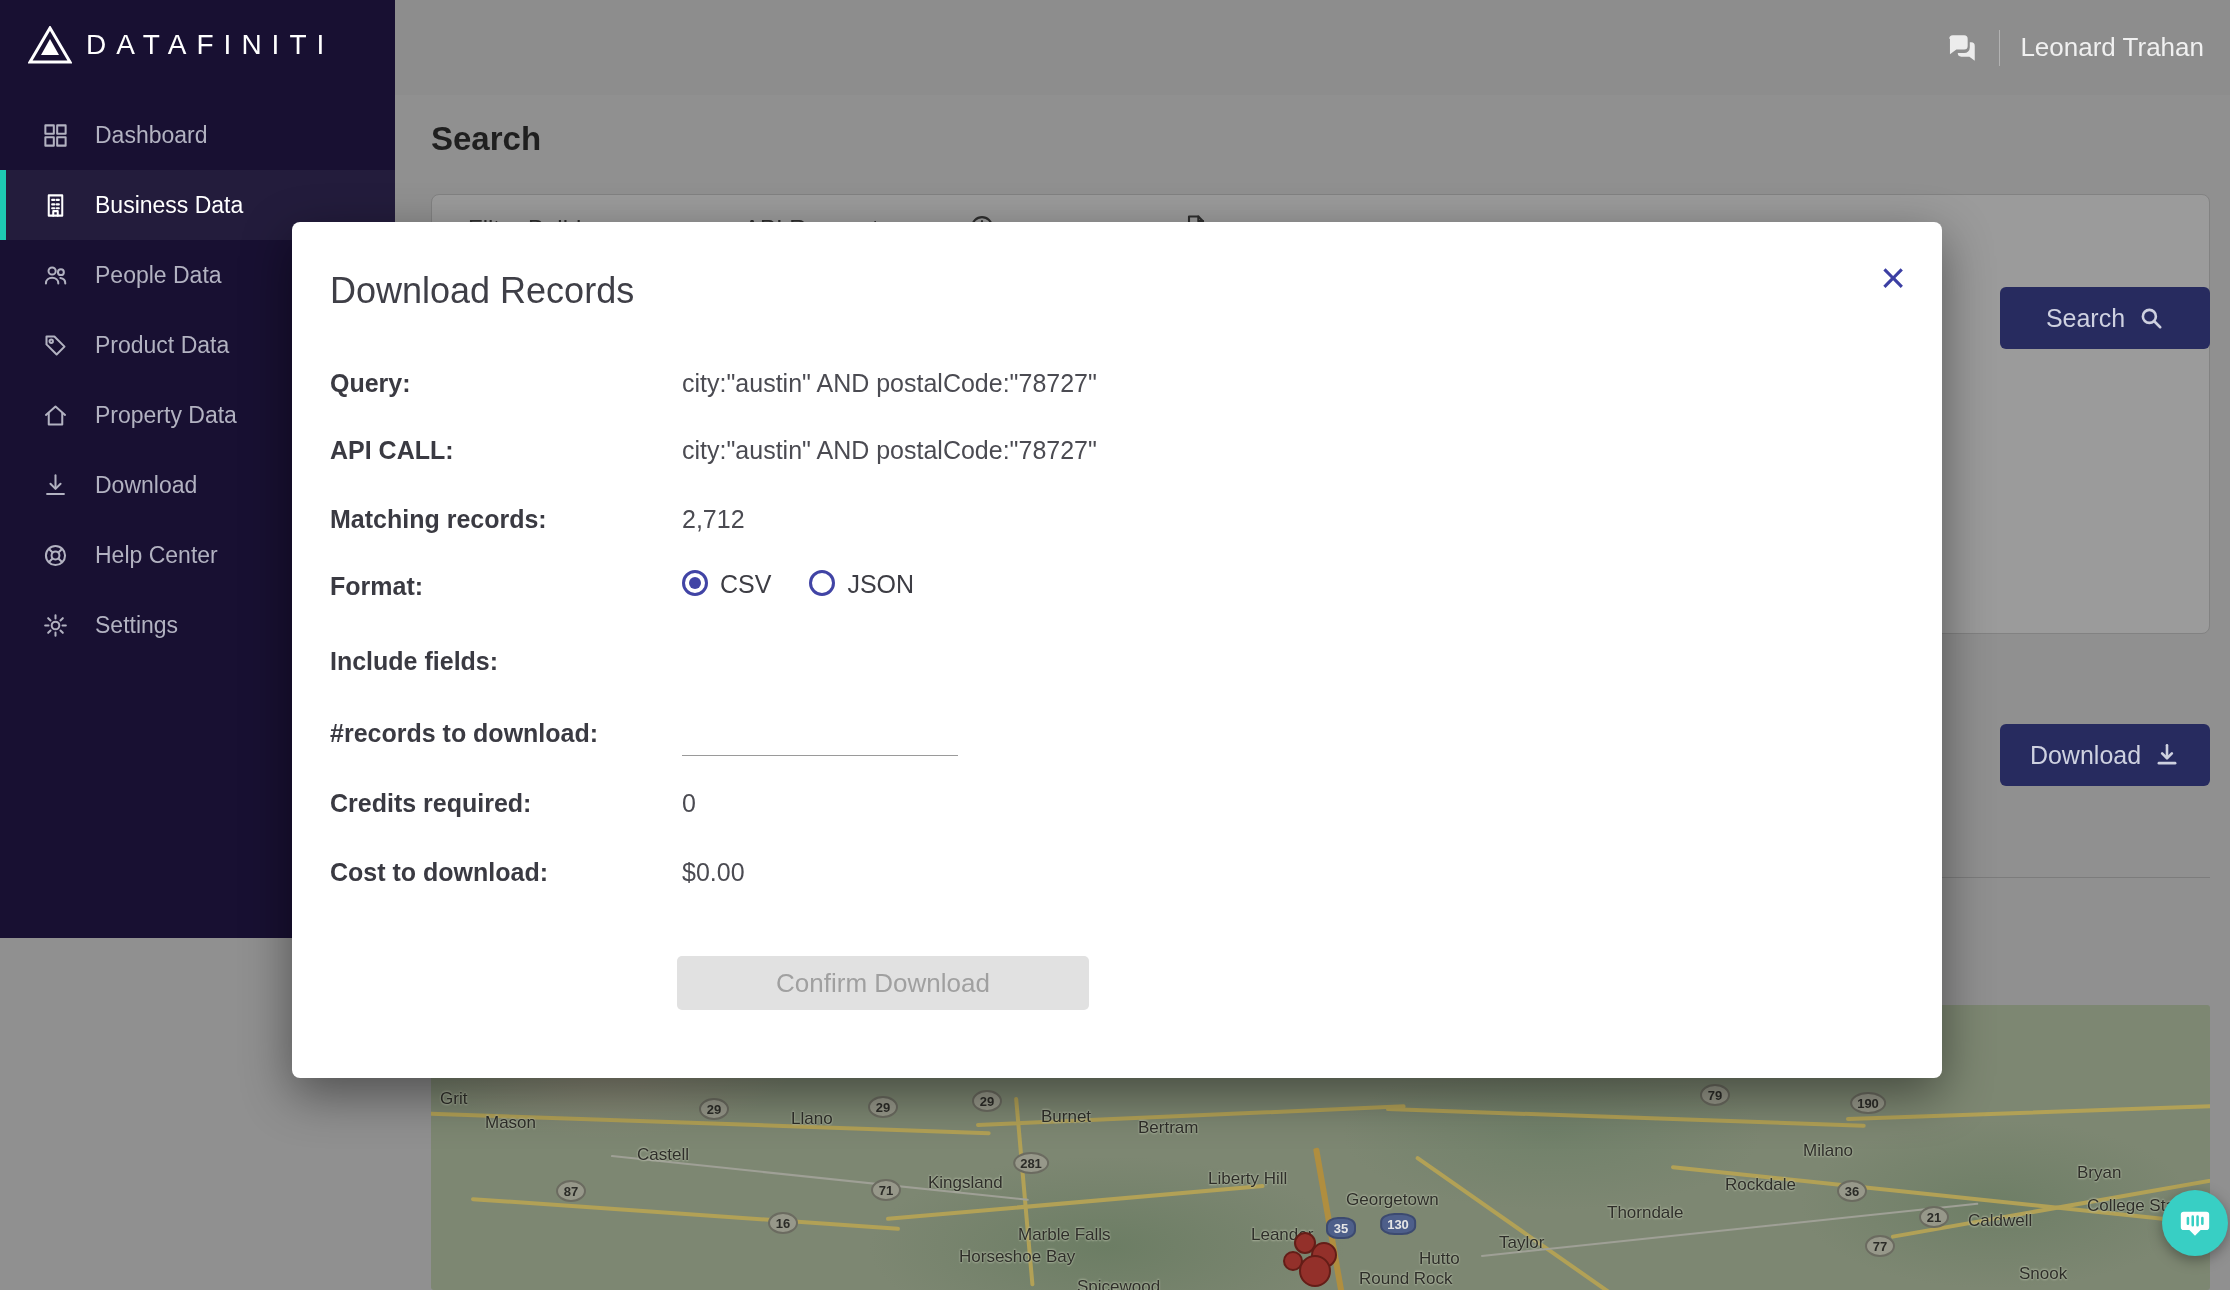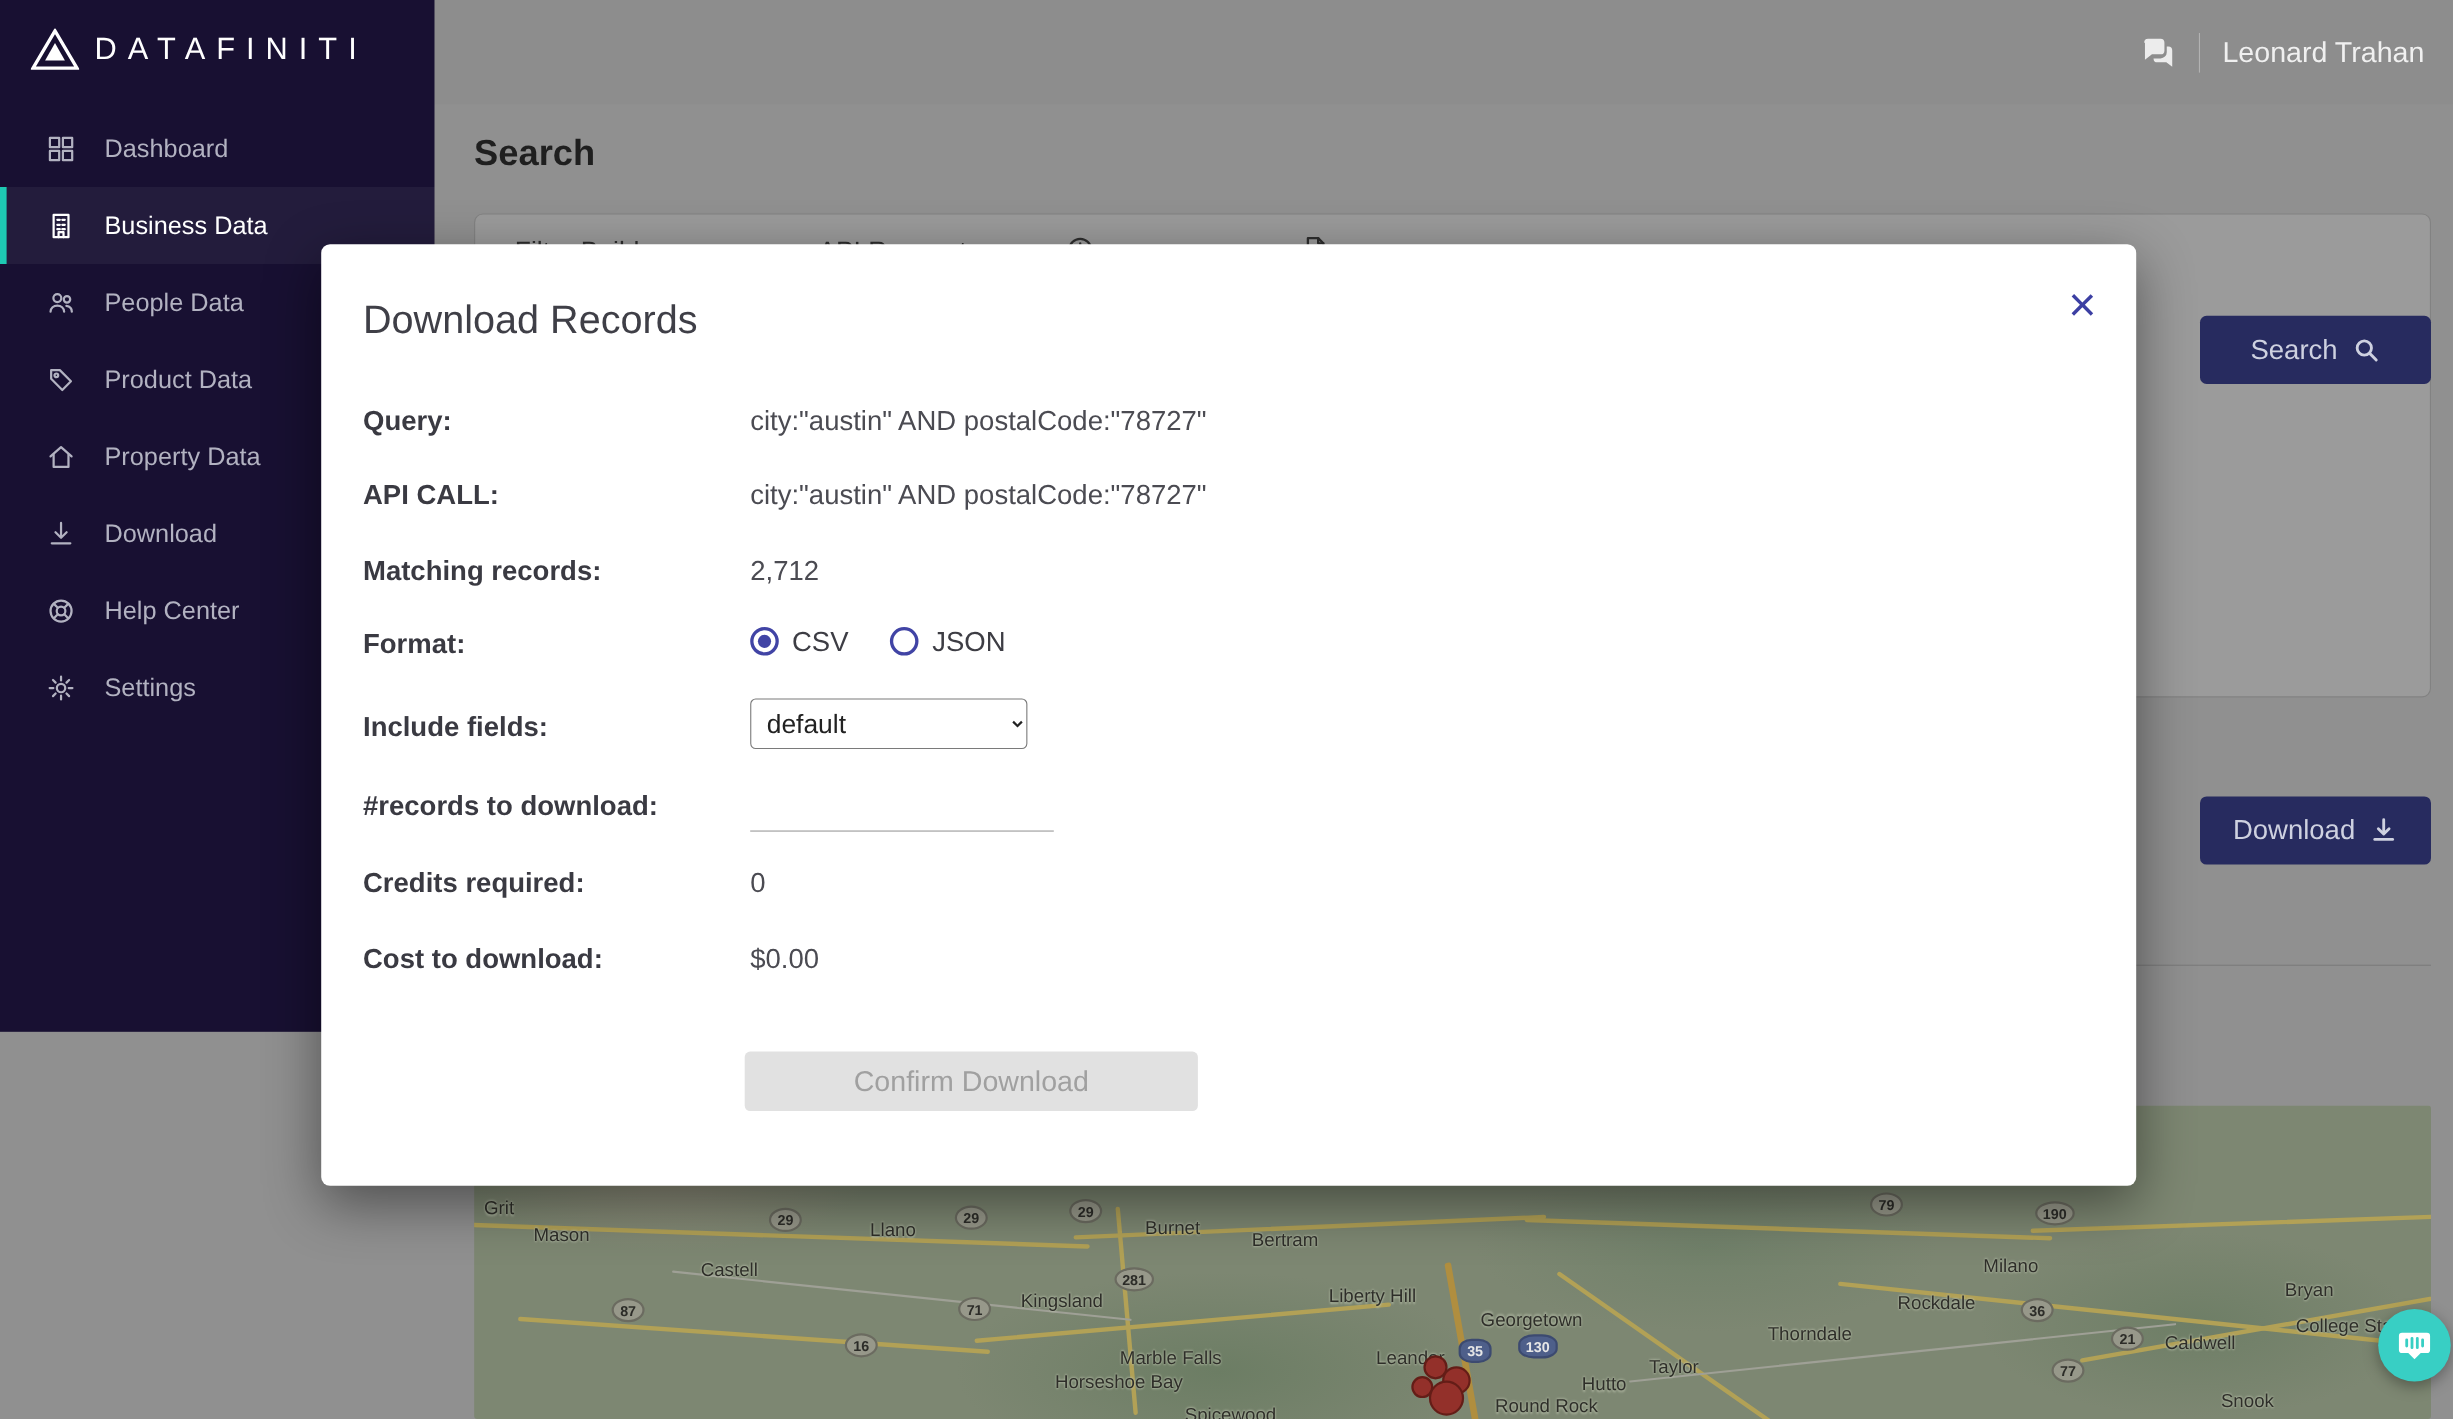--- a/index.html
+++ b/index.html
@@ -234,21 +234,21 @@
     <span class="map-label" style="left: 360px; top: 104px;">Llano</span>
     <span class="map-label" style="left: 610px; top: 102px;">Burnet</span>
     <span class="map-label" style="left: 707px; top: 113px;">Bertram</span>
     <span class="map-label" style="left: 497px; top: 168px;">Kingsland</span>
     <span class="map-label" style="left: 777px; top: 164px;">Liberty Hill</span>
     <span class="map-label" style="left: 915px; top: 185px;">Georgetown</span>
     <span class="map-label" style="left: 587px; top: 220px;">Marble Falls</span>
     <span class="map-label" style="left: 528px; top: 242px;">Horseshoe Bay</span>
     <span class="map-label" style="left: 820px; top: 220px;">Leander</span>
     <span class="map-label" style="left: 928px; top: 264px;">Round Rock</span>
-    <span class="map-label" style="left: 988px; top: 244px; margin-left: 19px;">Hutto</span>
+    <span class="map-label" style="left: 988px; top: 244px;">Hutto</span>
     <span class="map-label" style="left: 1068px; top: 228px;">Taylor</span>
     <span class="map-label" style="left: 1176px; top: 198px;">Thorndale</span>
     <span class="map-label" style="left: 1294px; top: 170px;">Rockdale</span>
     <span class="map-label" style="left: 1372px; top: 136px;">Milano</span>
     <span class="map-label" style="left: 1537px; top: 206px;">Caldwell</span>
     <span class="map-label" style="left: 1646px; top: 158px;">Bryan</span>
     <span class="map-label" style="left: 1656px; top: 191px;">College Station</span>
     <span class="map-label" style="left: 1588px; top: 259px;">Snook</span>
     <span class="map-label" style="left: 646px; top: 272px;">Spicewood</span>
     <span class="shield" style="left: 283px; top: 104px;">29</span>
@@ -286,23 +286,20 @@
 
   <div class="m-label" style="top:350px">Format:</div>
   <div class="radio-row" style="top:348px">
     <span class="radio checked"></span>
     <span class="radio-label">CSV</span>
     <span class="radio" style="margin-left:38px"></span>
     <span class="radio-label">JSON</span>
   </div>
 
   <div class="m-label" style="top:425px">Include fields:</div>
-  <select class="include-select" style="top:413px">
-    <option>default</option>
-  </select>
 
   <div class="m-label" style="top:497px">#records to download:</div>
   <input class="records-input" style="top: 498px;" value="">
 
   <div class="m-label" style="top:567px">Credits required:</div>
   <div class="m-value" style="top:567px">0</div>
 
   <div class="m-label" style="top:636px">Cost to download:</div>
   <div class="m-value" style="top:636px">$0.00</div>
 

